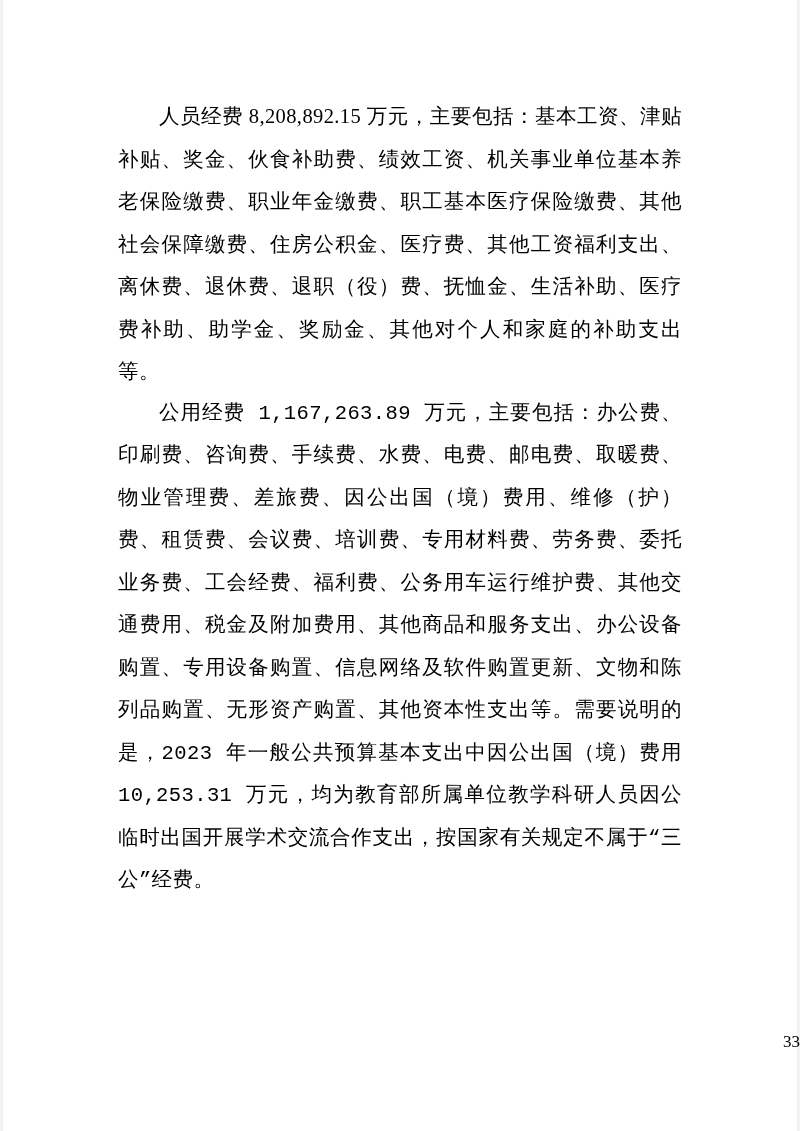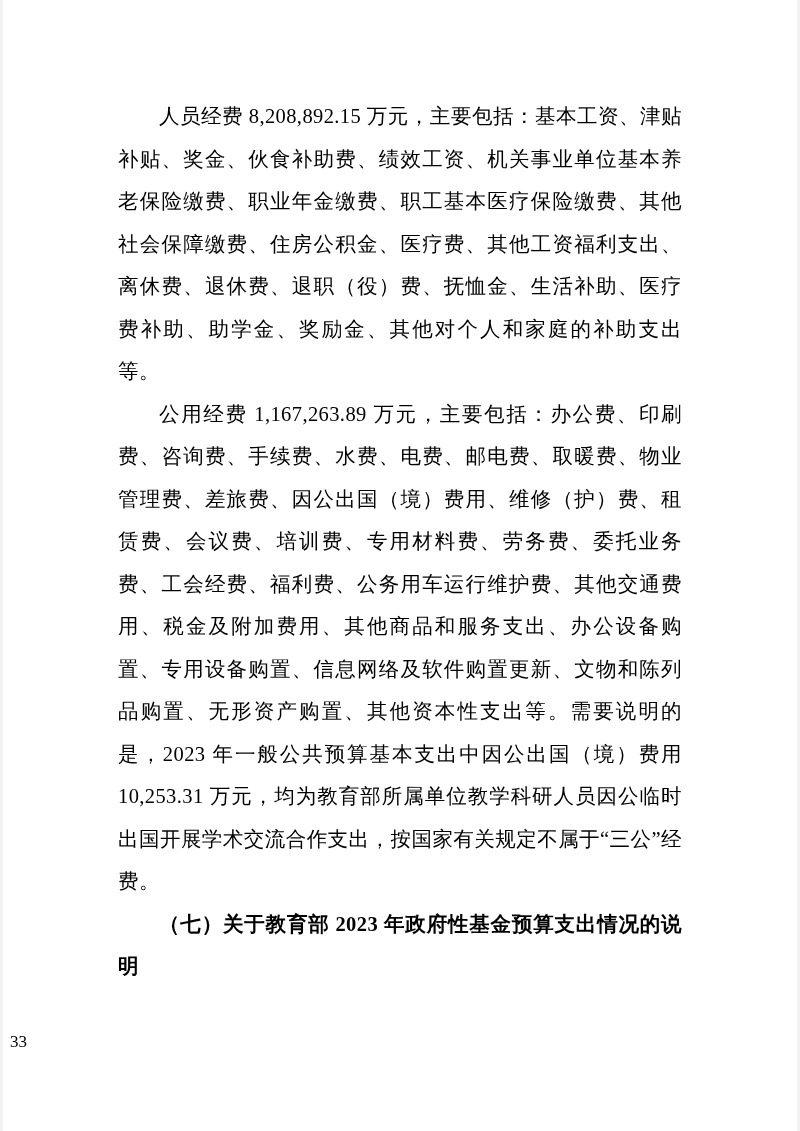--- a/index.html
+++ b/index.html
@@ -32,34 +32,34 @@
     font-size: 20.5px;
     line-height: 42.5px;
     text-align: justify;
     text-justify: inter-ideograph;
     text-indent: 2em;
     letter-spacing: 0.4px;
     font-family: "Liberation Serif", "DejaVu Serif", serif;
   }
   p.para + p.para {
     margin-top: 0px;
+    font-family: Liberation Mono, monospace;
   }
   .heading {
     font-weight: bold;
   }
   .pageno {
     position: absolute;
     left: 0;
     right: 0;
     top: 1032px;
-    text-align: left;
+    text-align: right;
     font-size: 17px;
     font-family: "Liberation Serif", "DejaVu Serif", serif;
     color: #000;
-    margin-left: 10px;
   }
   
   .edge-left {
     position: absolute;
     left: 0; top: 0; bottom: 0; width: 3px;
     background: #f2f2f2;
   }
   .edge-right {
     position: absolute;
     right: 0; top: 0; bottom: 0; width: 3px;
@@ -72,19 +72,18 @@
 <div class="page">
   <div class="edge-left"></div>
   <div class="edge-right"></div>
 
   <div class="content">
 
     <p class="para">人员经费 8,208,892.15 万元，主要包括：基本工资、津贴补贴、奖金、伙食补助费、绩效工资、机关事业单位基本养老保险缴费、职业年金缴费、职工基本医疗保险缴费、其他社会保障缴费、住房公积金、医疗费、其他工资福利支出、离休费、退休费、退职（役）费、抚恤金、生活补助、医疗费补助、助学金、奖励金、其他对个人和家庭的补助支出等。</p>
 
     <p class="para">公用经费 1,167,263.89 万元，主要包括：办公费、印刷费、咨询费、手续费、水费、电费、邮电费、取暖费、物业管理费、差旅费、因公出国（境）费用、维修（护）费、租赁费、会议费、培训费、专用材料费、劳务费、委托业务费、工会经费、福利费、公务用车运行维护费、其他交通费用、税金及附加费用、其他商品和服务支出、办公设备购置、专用设备购置、信息网络及软件购置更新、文物和陈列品购置、无形资产购置、其他资本性支出等。需要说明的是，2023 年一般公共预算基本支出中因公出国（境）费用 10,253.31 万元，均为教育部所属单位教学科研人员因公临时出国开展学术交流合作支出，按国家有关规定不属于“三公”经费。</p>
 
-    <p class="para heading">（七）关于教育部 2023 年政府性基金预算支出情况的说明</p>
 
 
   </div>
 
   <div class="pageno">33</div>
 </div>
 
 </body></html>

